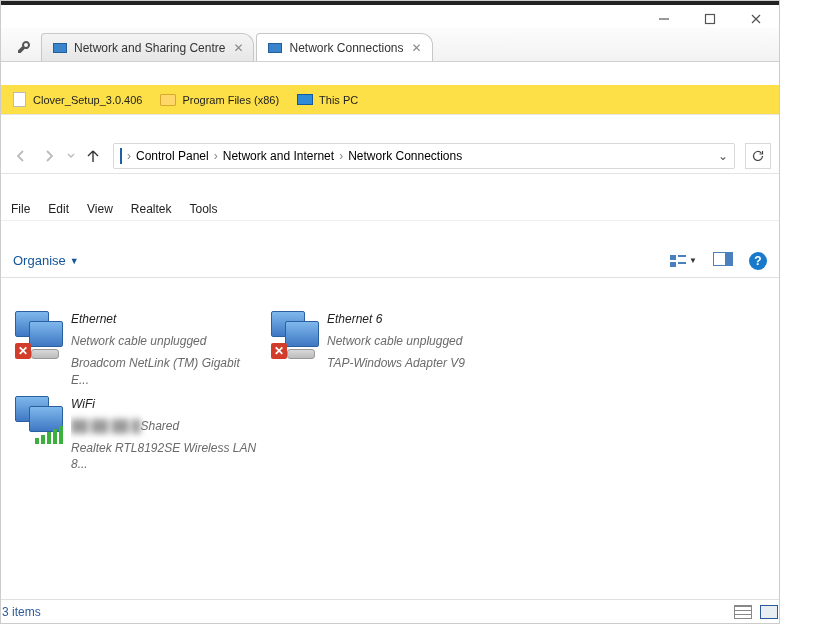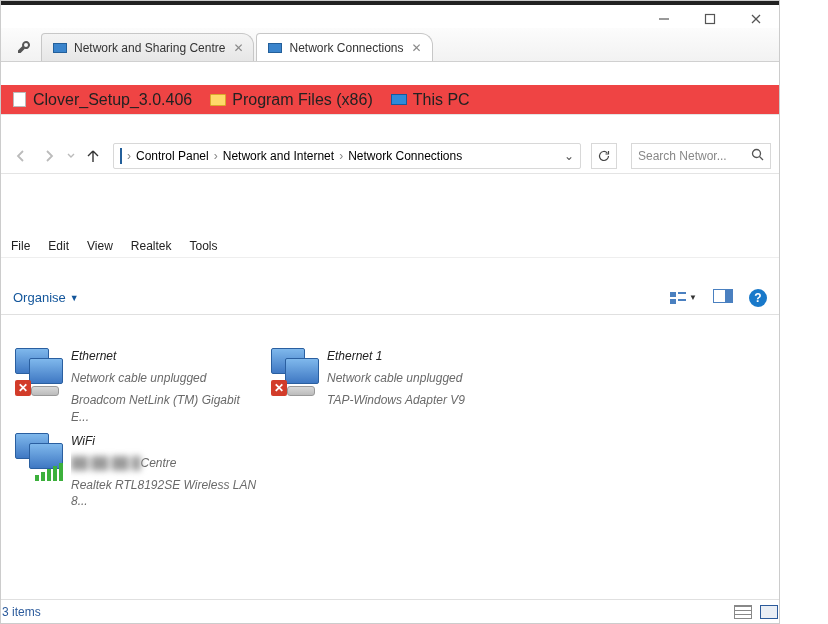--- a/index.html
+++ b/index.html
@@ -11,34 +11,34 @@
   .winctrl { width: 46px; height: 28px; display:flex; align-items:center; justify-content:center; color:#555; }
   .winctrl svg { stroke:#555; fill:none; }
   
   .tabstrip { height: 34px; background: linear-gradient(#fcfcfc,#f2f2f2); display: flex; align-items: flex-end; padding-left: 6px; border-bottom:1px solid #d0d0d0; }
   .wrench { width:34px; height:28px; display:flex;align-items:center;justify-content:center; }
   .tab { height: 28px; display:flex; align-items:center; padding: 0 10px; font-size: 12px; color:#333; border:1px solid #c7c7c7; border-bottom:none; border-radius: 4px 12px 0 0; margin-right:2px; background: linear-gradient(#f4f4f4,#e6e6e6); position:relative; }
   .tab.active { background: #fff; z-index: 2;}
   .tab .favicon { width:16px; height:16px; margin-right:6px; display:flex;align-items:center;justify-content:center;}
   .tab .close { margin-left:8px; color:#888; font-size:12px;}
   
-  .bmbar { height:30px; display:flex; align-items:center; padding: 0 10px; gap:18px; border-bottom:1px solid #e4e4e4; background:#ef4444; font-size:16px;}
+  .bmbar { height:30px; display:flex; align-items:center; padding: 0 10px; gap:18px; border-bottom:1px solid #e4e4e4; background:#fde047; font-size:11px;}
   .bm { display:flex; align-items:center; gap:6px; color:#222; }
   .bm .ic { width:16px;height:16px;display:flex;align-items:center;justify-content:center;}
   
   .navbar { height:36px; display:flex; align-items:center; padding:0 8px; gap:4px; border-bottom:1px solid #e4e4e4;}
   .navbtn { width:24px;height:24px;display:flex;align-items:center;justify-content:center;color:#888;}
   .navbtn.enabled{color:#222;}
   .crumbs { flex:1; height:26px; border:1px solid #d8d8d8; border-radius:2px; display:flex; align-items:center; padding:0 6px; font-size:12px; gap:2px; margin-left:4px;}
   .crumbs .sep{ color:#888; margin:0 3px;}
   .crumbs .drop{ margin-left:auto; color:#555;}
   .refresh { width:26px;height:26px;border:1px solid #d8d8d8;display:flex;align-items:center;justify-content:center; margin-left:6px;}
   .search { width:140px;height:26px;border:1px solid #d8d8d8;display:flex;align-items:center;padding:0 6px;margin-left:10px;font-size:12px;color:#888; justify-content:space-between;}
   
-  .menubar { height:24px; display:flex; align-items:center; padding:0 10px; gap:18px; font-size:12px; border-bottom:1px solid #eee;margin-top:37px;}
+  .menubar { height:24px; display:flex; align-items:center; padding:0 10px; gap:18px; font-size:12px; border-bottom:1px solid #eee;}
   .menuitem { color:#222; }
   
   .cmdbar { height:34px; display:flex; align-items:center; padding:0 12px; border-bottom:1px solid #e0e0e0; font-size:13px;}
   .organise { color:#13569b; display:flex;align-items:center; gap:4px;}
   .cmd-right { margin-left:auto; display:flex;align-items:center; gap:16px;}
   .viewctl { display:flex;align-items:center;gap:2px;}
   .helpbtn{width:18px;height:18px;border-radius:50%;background:#1979ca;color:#fff;display:flex;align-items:center;justify-content:center;font-size:12px;font-weight:bold;}
   
   .content { flex:1; overflow:auto; padding:6px 8px; display:flex; flex-wrap:wrap; align-content:flex-start;}
   .item { width:256px; display:flex; padding:4px 6px; gap:8px;}
@@ -166,29 +166,20 @@
       <span>Network and Internet</span>
       <span class="sep">›</span>
       <span>Network Connections</span>
       <span class="drop">⌄</span>
     </div>
     <div class="refresh">
       <svg width="14" height="14" viewBox="0 0 14 14">
           <path d="M11.5 7a4.5 4.5 0 1 1-1.3-3.2M11.5 2v3h-3" stroke="#444" stroke-width="1.2" fill="none"></path>
         </svg>
     </div>
-    <div class="search">
-      <span>Search Networ...</span>
-      <span>
-        <svg width="13" height="13" viewBox="0 0 13 13">
-            <circle cx="5.5" cy="5.5" r="4" stroke="#555" stroke-width="1.3" fill="none"></circle>
-            <line x1="8.5" y1="8.5" x2="12" y2="12" stroke="#555" stroke-width="1.3"></line>
-          </svg>
-      </span>
-    </div>
   </div>
 
   <div class="menubar">
     <span class="menuitem">File</span>
     <span class="menuitem">Edit</span>
     <span class="menuitem">View</span>
     <span class="menuitem">Realtek</span>
     <span class="menuitem">Tools</span>
   </div>
 
@@ -235,42 +226,42 @@
     </div>
 
     <div class="item">
       <div class="ic48">
         <span class="monitor mon1"></span>
           <span class="monitor mon2"></span>
         <span class="redx">✕</span>
         <span class="cable"></span>
       </div>
       <div class="ilines">
-        <div>Ethernet 1</div>
+        <div>Ethernet 6</div>
         <div class="sub">Network cable unplugged</div>
         <div class="sub">TAP-Windows Adapter V9</div>
       </div>
     </div>
 
     <div class="item">
       <div class="ic48">
         <span class="monitor mon1"></span>
           <span class="monitor mon2"></span>
         <span class="wifi-bars">
             <span></span>
             <span></span>
             <span></span>
             <span></span>
             <span></span>
           </span>
       </div>
       <div class="ilines">
         <div>WiFi</div>
         <div class="sub">
-          <span class="blurred">██ ██ ██ █</span><span>Centre</span>
+          <span class="blurred">██ ██ ██ █</span><span>Shared</span>
         </div>
         <div class="sub">Realtek RTL8192SE Wireless LAN 8...</div>
       </div>
     </div>
   </div>
 
   <div class="status">
     <span>3 items</span>
     <div class="right">
       <div class="viewtoggle" style="background-image:repeating-linear-gradient(#888 0 1px,transparent 1px 4px);"></div>

